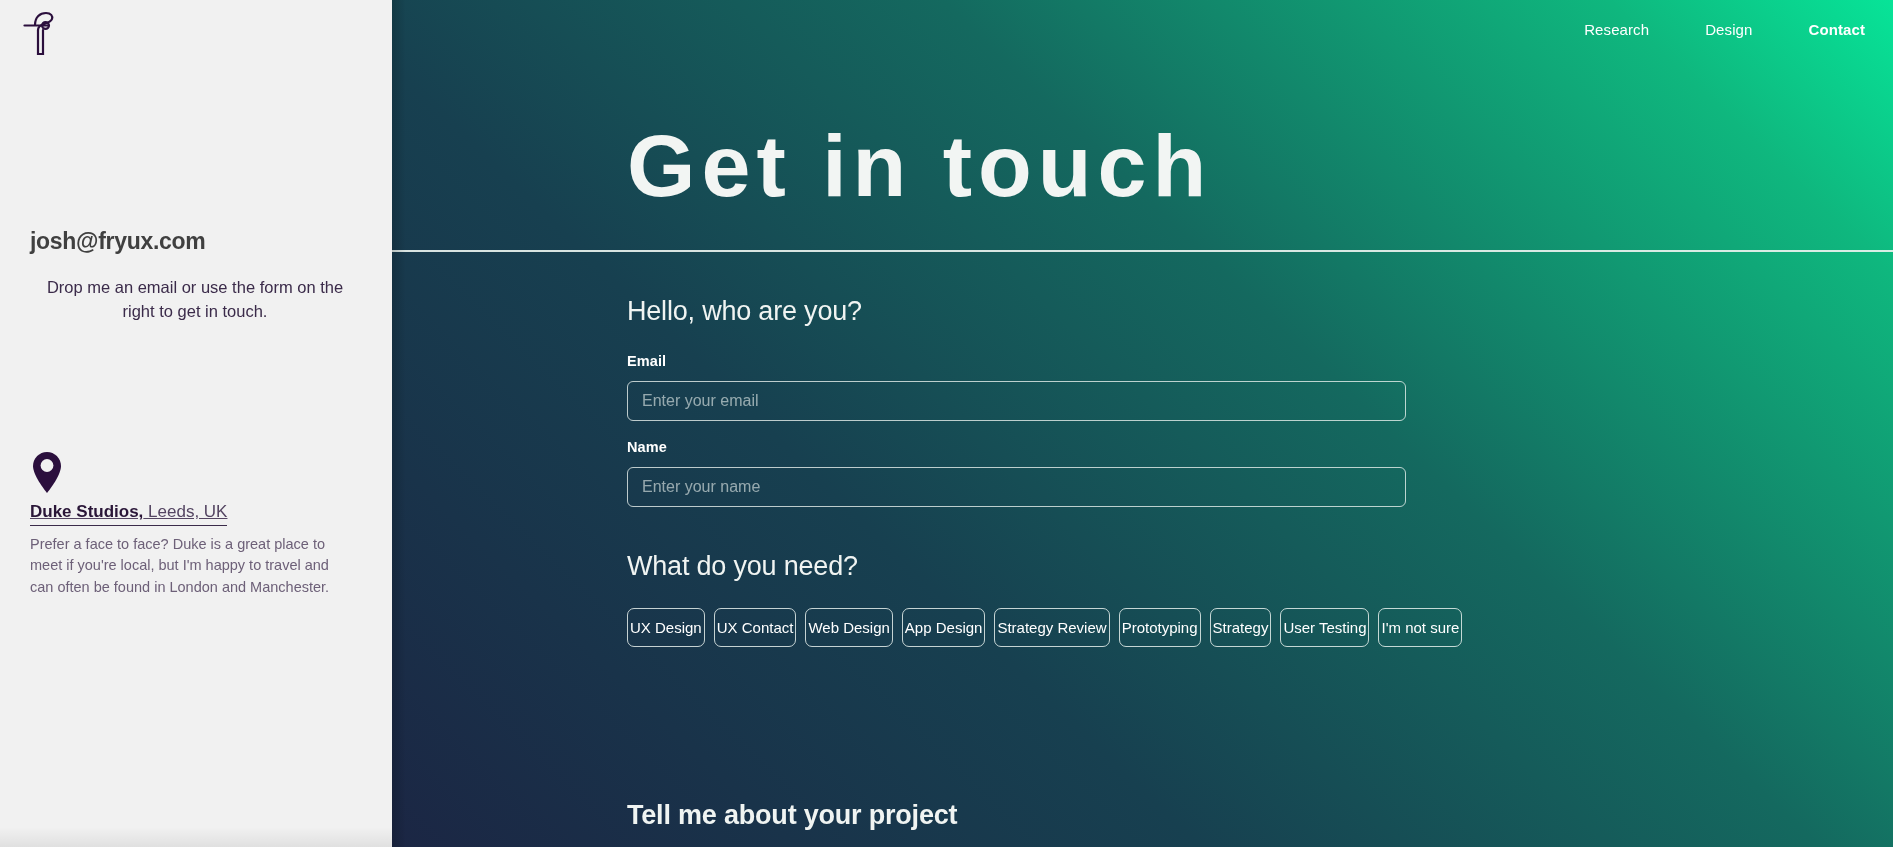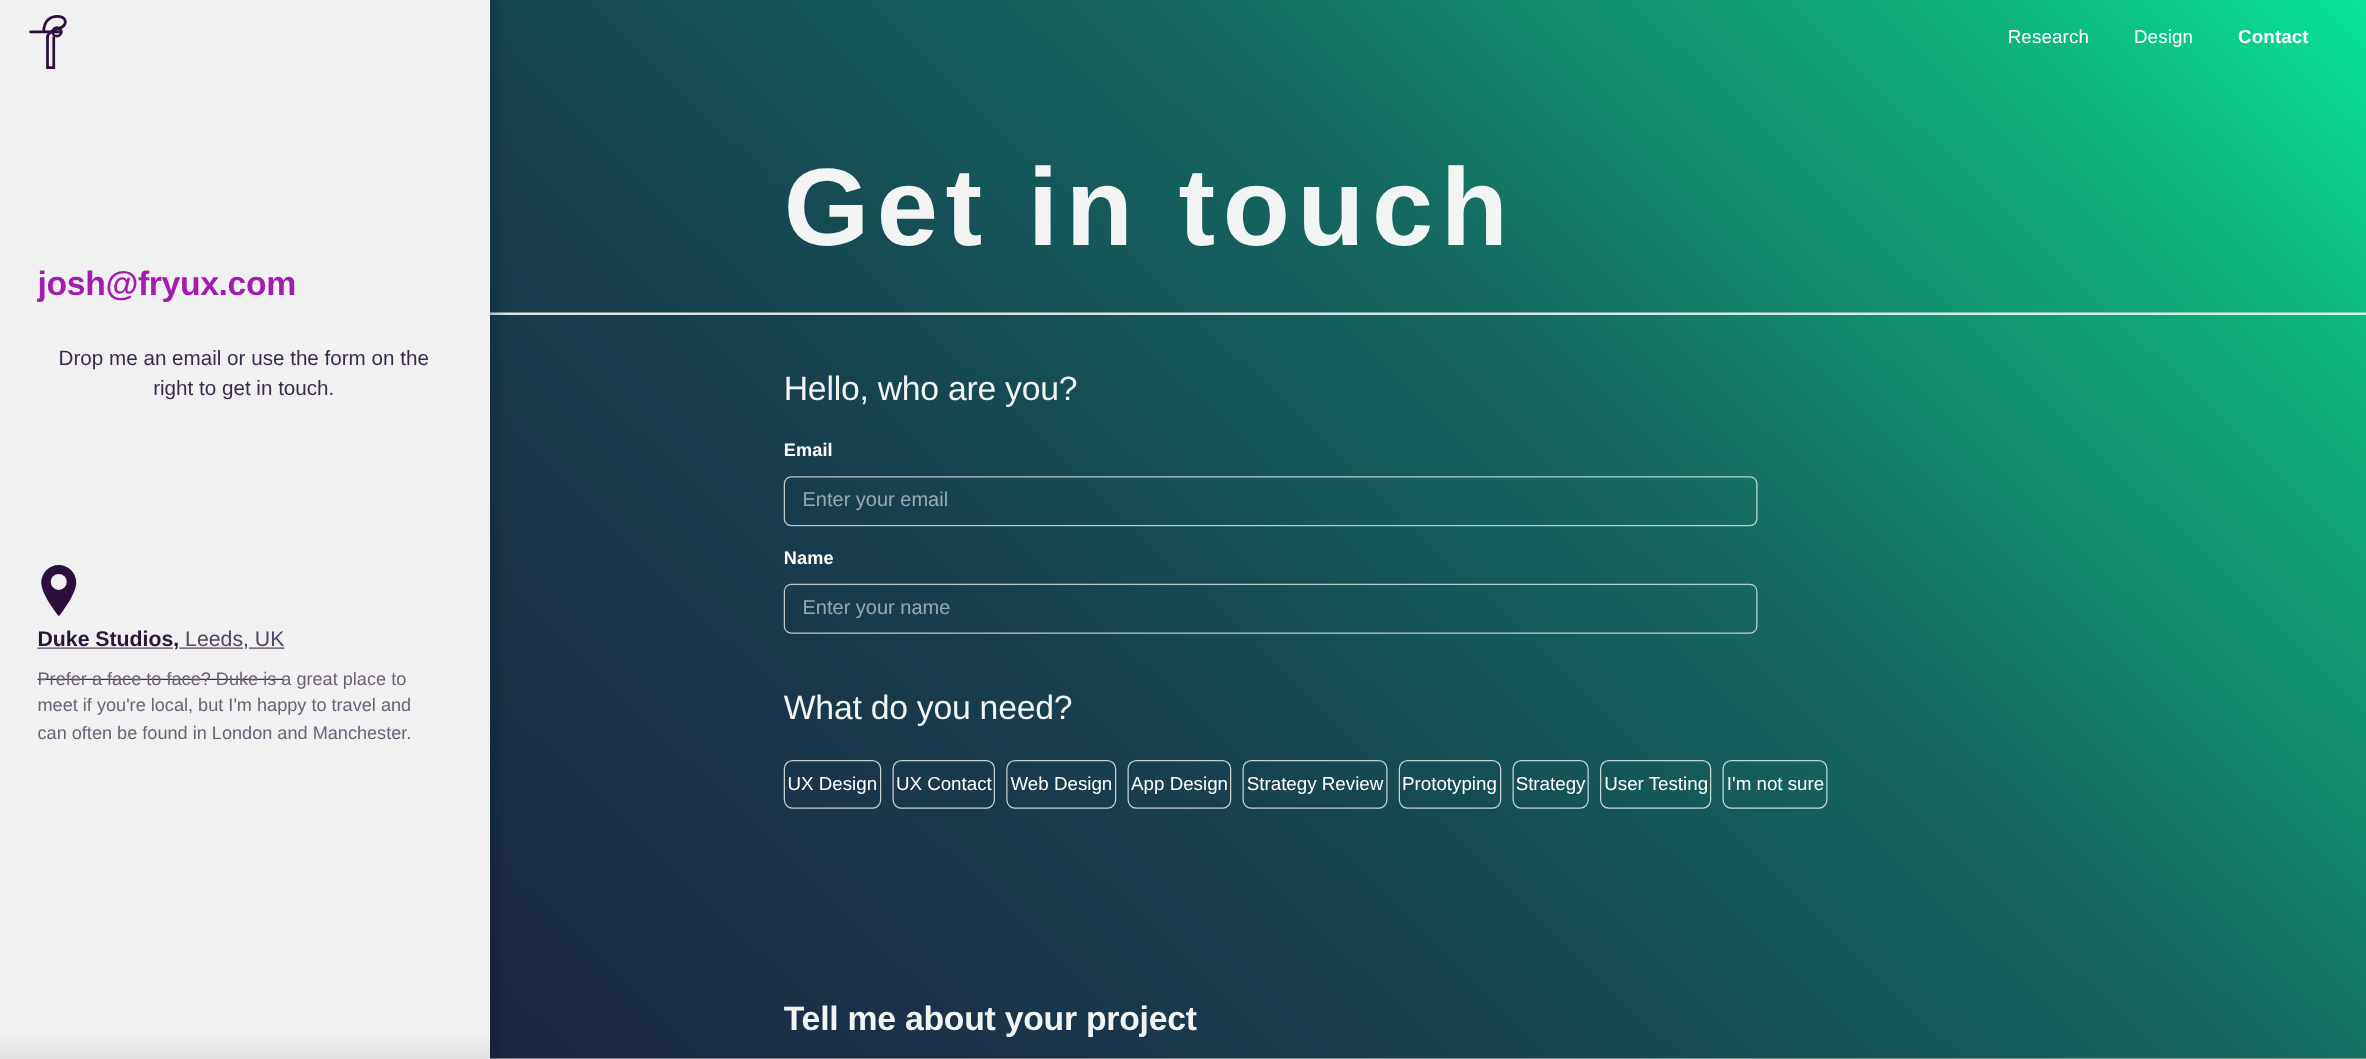--- a/index.html
+++ b/index.html
@@ -44,24 +44,24 @@
   .logo {
     position: absolute;
     left: 22px;
     top: 8px;
     width: 48px;
     height: 50px;
   }
   .email-heading {
     position: absolute;
     left: 30px;
-    top: 212px;
-    font-size: 27px;
+    top: 228px;
+    font-size: 23px;
     font-weight: 700;
-    color: #a21caf;
+    color: #404040;
     letter-spacing: -0.3px;
     text-decoration: none;
   }
   .intro-text {
     position: absolute;
     left: 30px;
     top: 276px;
     width: 330px;
     font-size: 16.5px;
     line-height: 1.45;
@@ -75,21 +75,21 @@
     width: 34px;
     height: 45px;
   }
   .address-line {
     position: absolute;
     left: 30px;
     top: 502px;
     font-size: 17px;
     color: #544562;
     border-bottom: 1.5px solid #3b2b4a;
-    padding-bottom: 21px;
+    padding-bottom: 3px;
     display: inline-block;
     white-space: nowrap;
   }
   .address-line .strong {
     font-weight: 700;
     color: #2a1638;
   }
   .address-note {
     position: absolute;
     left: 30px;
@@ -112,22 +112,22 @@
                 #0fb77e 88%,
                 #07e498 100%);
     overflow: hidden;
   }
   .topnav {
     position: absolute;
     top: 0; right: 0;
     height: 58px;
     display: flex;
     align-items: center;
-    gap: 36px;
-    padding-right: 46px;
+    gap: 56px;
+    padding-right: 28px;
     z-index: 4;
   }
   .navlink {
     font-size: 15px;
     color: #ffffff;
     text-decoration: none;
     letter-spacing: 0.1px;
   }
   .navlink.active { font-weight: 700; }
 

